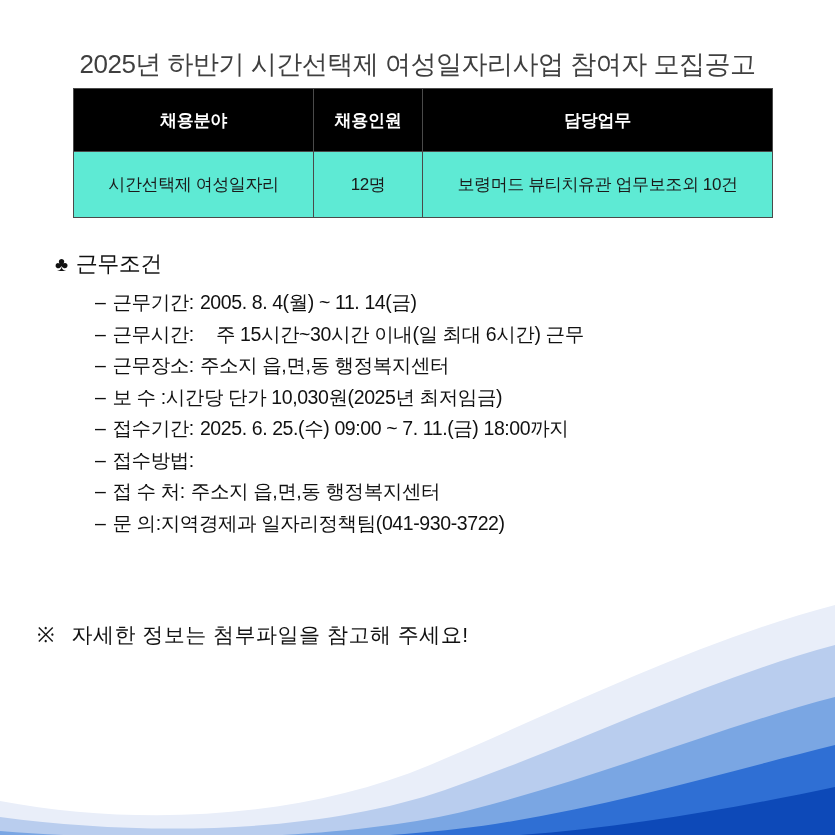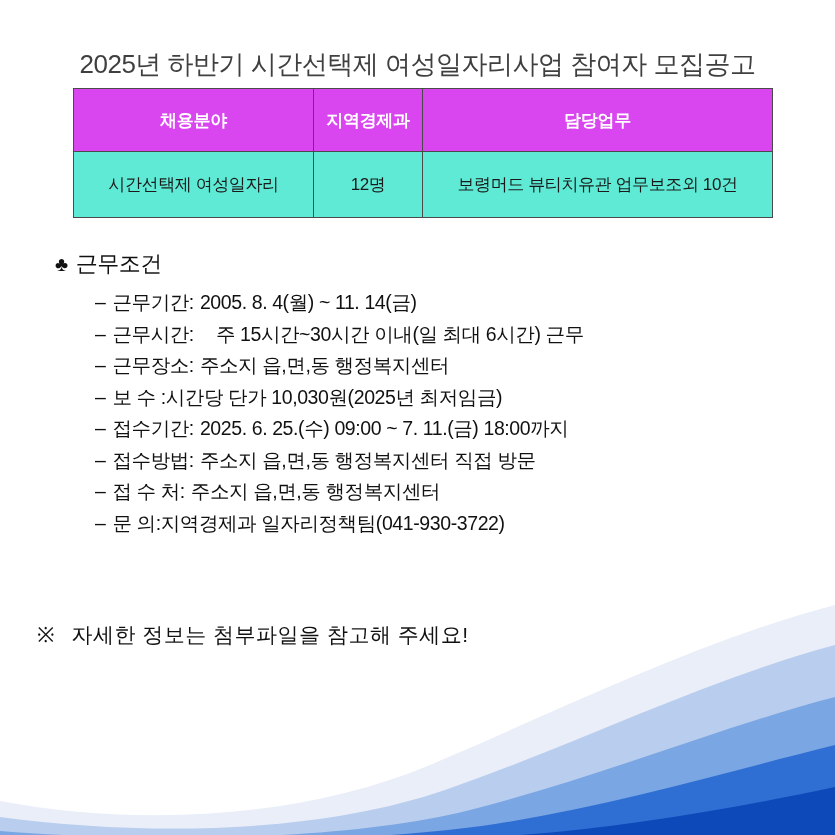--- a/index.html
+++ b/index.html
@@ -52,21 +52,21 @@
     width: 690px;
     border-collapse: collapse;
     table-layout: fixed;
   }
   .rec-table th, .rec-table td {
     border: 1px solid #4a4a4a;
     text-align: center;
     vertical-align: middle;
   }
   .rec-table thead th {
-    background: #d946ef;
+    background: #000000;
     color: #ffffff;
     height: 60px;
     font-size: 17px;
     font-weight: bold;
     letter-spacing: -0.3px;
   }
   .rec-table tbody td {
     background: #5eead4;
     color: #1a1a1a;
     height: 63px;
@@ -141,21 +141,21 @@
 <body>
 
 <div class="page">
 
   <div class="title">2025년 하반기 시간선택제 여성일자리사업 참여자 모집공고</div>
 
   <table class="rec-table">
     <thead>
       <tr>
         <th class="col-field">채용분야</th>
-        <th class="col-count">지역경제과</th>
+        <th class="col-count">채용인원</th>
         <th class="col-duty">담당업무</th>
       </tr>
     </thead>
     <tbody>
       <tr>
         <td class="col-field">시간선택제 여성일자리</td>
         <td class="col-count">12명</td>
         <td class="col-duty">보령머드 뷰티치유관 업무보조외 10건</td>
       </tr>
     </tbody>
@@ -188,21 +188,20 @@
         <span class="cond-value" style="margin-left:0">시간당 단가 10,030원(2025년 최저임금)</span>
       </li>
       <li class="cond-item">
         <span class="dash">–</span>
         <span class="cond-label">접수기간:</span>
         <span class="cond-value" style="margin-left:6px">2025. 6. 25.(수) 09:00 ~ 7. 11.(금) 18:00까지</span>
       </li>
       <li class="cond-item">
         <span class="dash">–</span>
         <span class="cond-label">접수방법:</span>
-        <span class="cond-value" style="margin-left:6px">주소지 읍,면,동 행정복지센터 직접 방문</span>
       </li>
       <li class="cond-item">
         <span class="dash">–</span>
         <span class="cond-label">접 수 처:</span>
         <span class="cond-value" style="margin-left:6px">주소지 읍,면,동 행정복지센터</span>
       </li>
       <li class="cond-item">
         <span class="dash">–</span>
         <span class="cond-label">문     의:</span>
         <span class="cond-value" style="">지역경제과 일자리정책팀(041-930-3722)</span>

